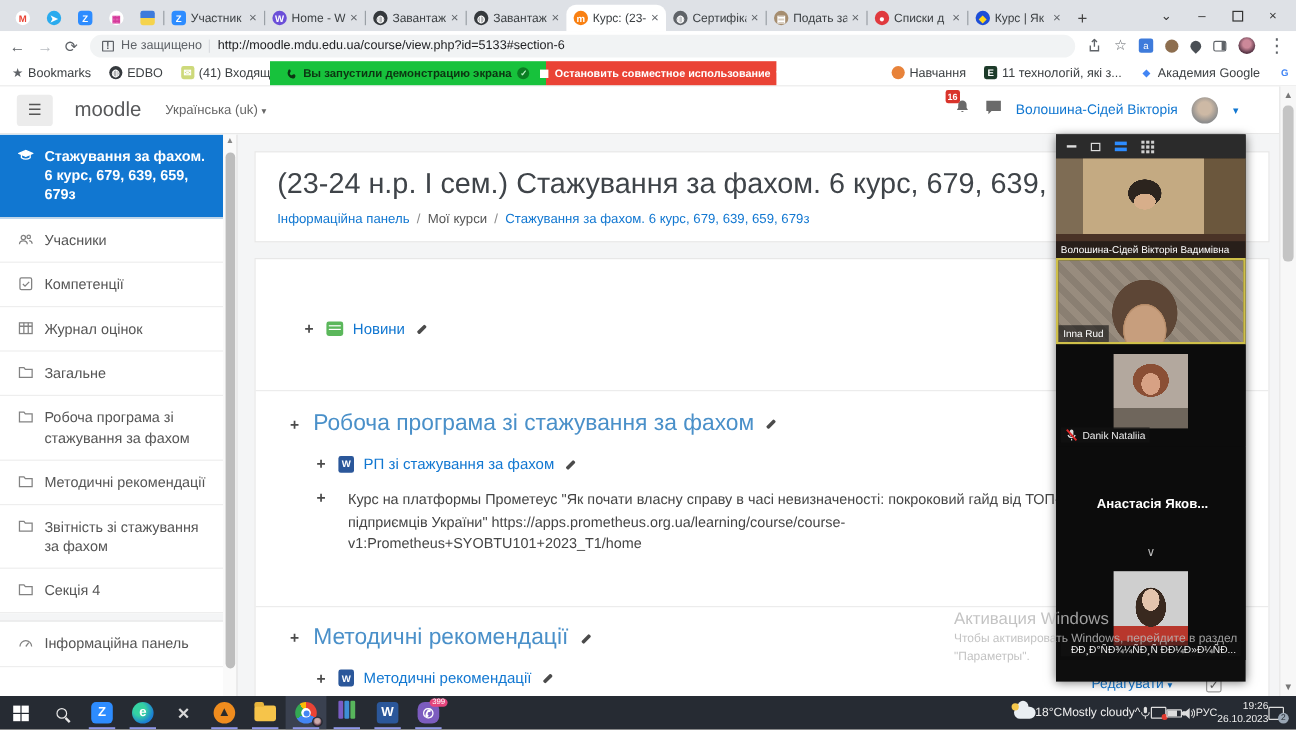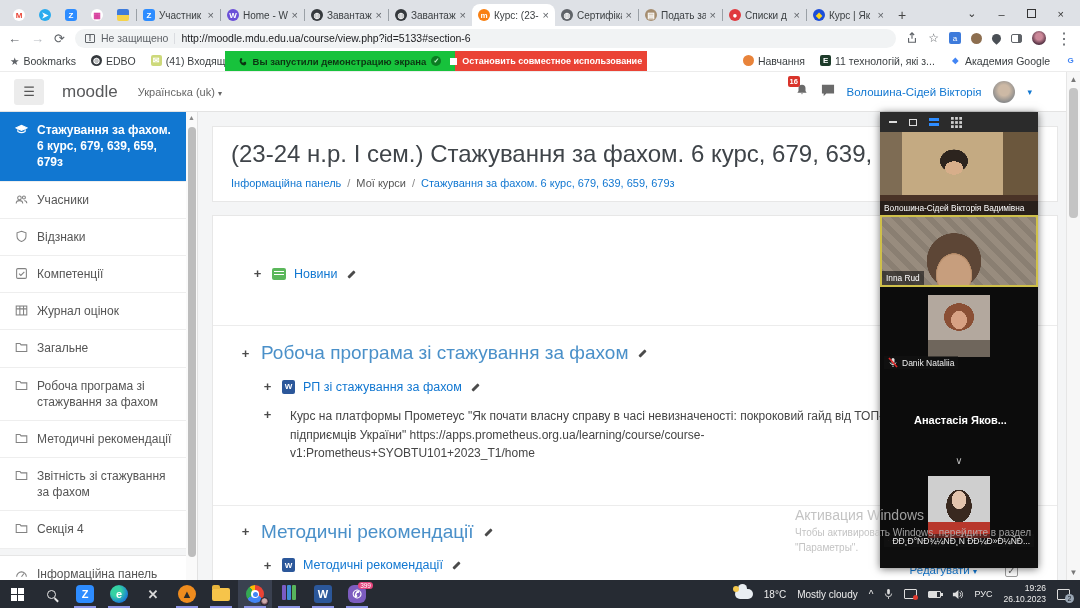--- a/index.html
+++ b/index.html
@@ -162,21 +162,21 @@
     color:#fff;font-size:11px;font-weight:bold}
   .chromeb{width:18px;height:18px;border-radius:50%;background:conic-gradient(#ea4335 0 33%,#4285f4 33% 66%,#34a853 66% 90%,#fbbc05 90%);position:relative}
   .chromeb::before{content:"";position:absolute;left:5px;top:5px;width:8px;height:8px;border-radius:50%;background:#fff}
   .chromeb::after{content:"";position:absolute;left:6.5px;top:6.5px;width:5px;height:5px;border-radius:50%;background:#4285f4}
   .miniav{position:absolute;right:3px;bottom:2px;width:9px;height:9px;border-radius:50%;
     background:radial-gradient(circle at 50% 40%,#caa 35%,#423 75%);border:1px solid #262b33}
   .folder{width:18px;height:13px;background:#f6c44a;border-radius:2px;position:relative}
   .folder::before{content:"";position:absolute;top:-3px;left:0;width:8px;height:4px;background:#e8b53c;border-radius:2px 2px 0 0}
   .rar span{display:inline-block;width:4px;height:15px;margin:0 .5px;border-radius:1px}
   .vbadge{position:absolute;right:1px;top:2px;background:#e5447c;color:#fff;font-size:6.5px;border-radius:6px;padding:0 2px}
-  .tray{margin-left:auto;display:flex;align-items:center;gap:11px;padding-right:10px;color:#eee}
+  .tray{margin-left:auto;display:flex;align-items:center;padding-right:10px;color:#eee}
   .cloud{width:18px;height:10px;background:#e9eef2;border-radius:6px;position:relative}
   .cloud::before{content:"";position:absolute;left:3px;top:-5px;width:9px;height:9px;border-radius:50%;background:#e9eef2}
   .cloud::after{content:"";position:absolute;left:-2px;top:-3px;width:6px;height:6px;border-radius:50%;background:#f5c84c}
   .wtxt{font-size:10px}
   .trico{font-size:10px;color:#eee}
   .scrsh{width:13px;height:10px;border:1.3px solid #ddd;border-radius:1px;position:relative}
   .scrsh::after{content:"";position:absolute;right:-2px;bottom:-2px;width:5px;height:5px;border-radius:50%;background:#e03a2f}
   .batt{width:13px;height:7px;border:1px solid #ddd;border-radius:1px;position:relative;background:linear-gradient(90deg,#ddd 0 70%,transparent 70%)}
   .batt::after{content:"";position:absolute;right:-3px;top:1.5px;width:2px;height:3px;background:#ddd}
   .clock{font-size:8.5px;line-height:1.25;text-align:right}
@@ -379,26 +379,20 @@
         <span>Стажування за фахом. 6 курс, 679, 639, 659, 679з</span>
       </div>
       <div class="sitem">
         <svg class="sic" viewBox="0 0 16 16" fill="none" stroke="currentColor" stroke-width="1.3">
             <circle cx="5.5" cy="6" r="2.2"></circle>
             <path d="M1.5 13c0-2.2 1.8-3.6 4-3.6s4 1.4 4 3.6"></path>
             <circle cx="11" cy="5.5" r="1.8"></circle>
             <path d="M11.5 9.2c1.8.3 3 1.6 3 3.3"></path>
           </svg>
         <span>Учасники</span>
-      </div>
-      <div class="sitem">
-        <svg class="sic" viewBox="0 0 16 16" fill="none" stroke="currentColor" stroke-width="1.3">
-            <path d="M8 1.5 13.5 3.5v4.2c0 3.2-2.7 5.5-5.5 6.5-2.8-1-5.5-3.3-5.5-6.5V3.5z"></path>
-          </svg>
-        <span>Відзнаки</span>
       </div>
       <div class="sitem">
         <svg class="sic" viewBox="0 0 16 16" fill="none" stroke="currentColor" stroke-width="1.3">
             <rect x="2" y="2" width="12" height="12" rx="1.5"></rect>
             <path d="m5 8.2 2.2 2.2L11.5 6"></path>
           </svg>
         <span>Компетенції</span>
       </div>
       <div class="sitem">
         <svg class="sic" viewBox="0 0 16 16" fill="none" stroke="currentColor" stroke-width="1.3">

